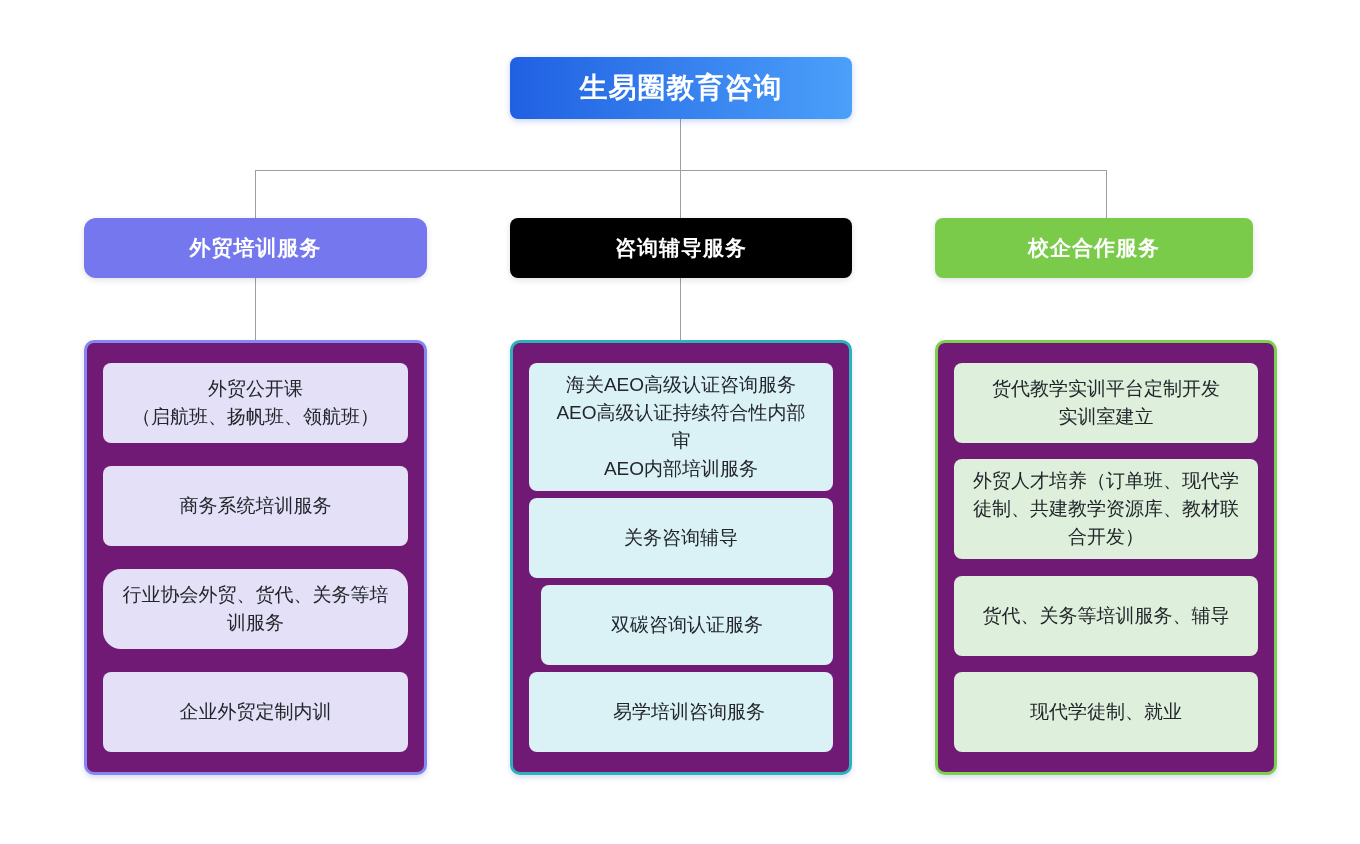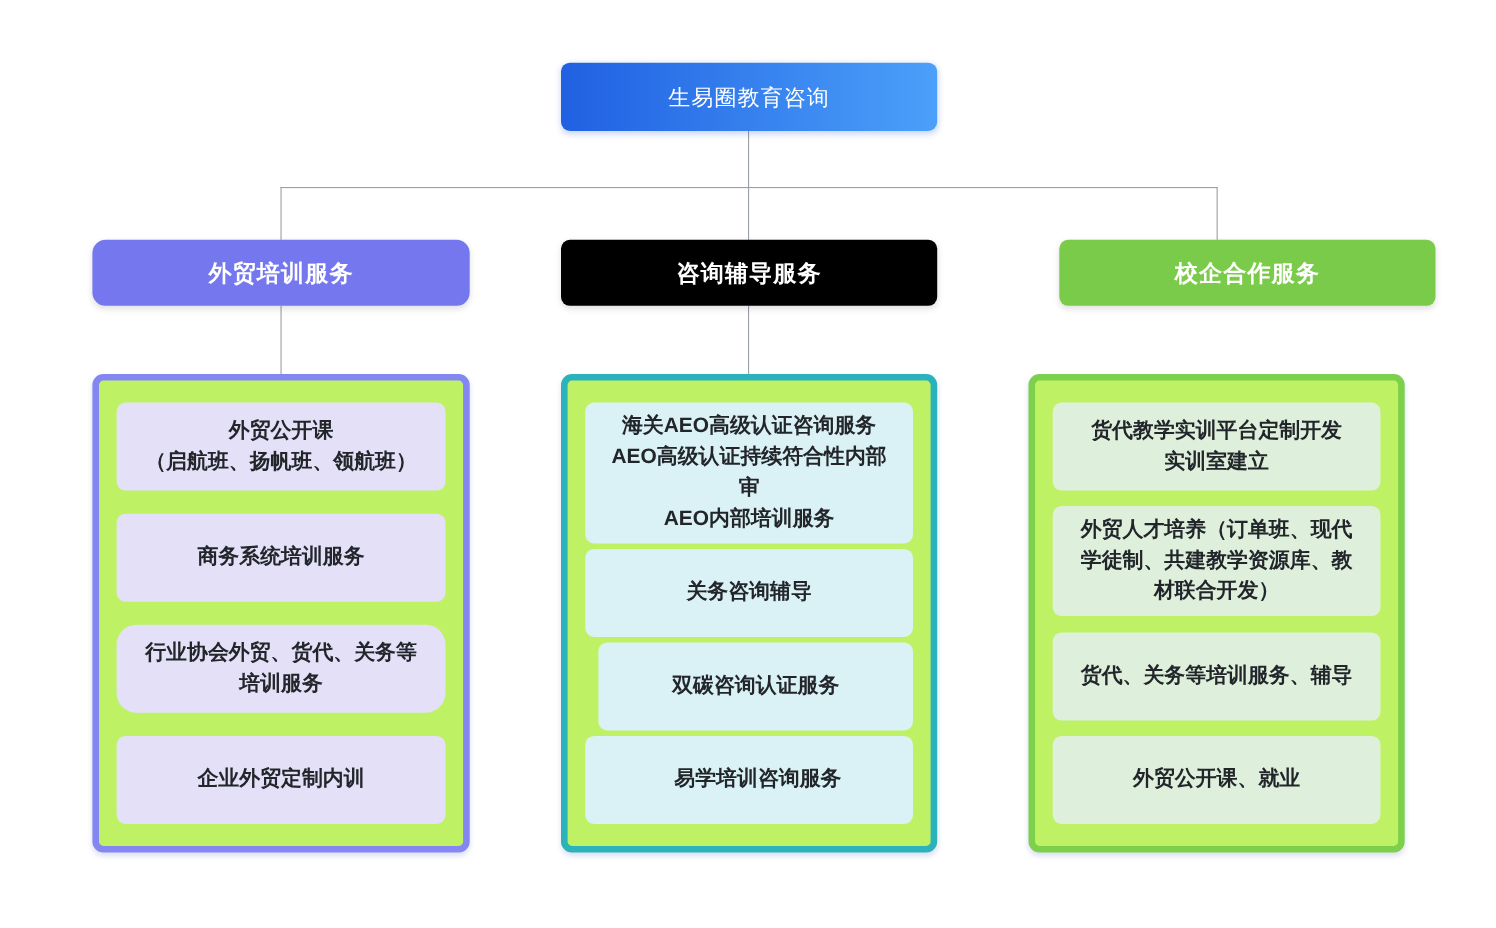--- a/index.html
+++ b/index.html
@@ -16,64 +16,63 @@
   .connector{position:absolute;background:#9aa0a6;}
 
   
   .root-node{
     position:absolute;left:510px;top:57px;width:342px;height:62px;
     border-radius:8px;
     display:flex;align-items:center;justify-content:center;
     box-shadow:0 2px 6px rgba(30,80,200,0.25);
   }
   .root-node .node-label{
-    color:#ffffff;font-size:20px;font-weight:normal;letter-spacing:1px;
+    color:#ffffff;font-size:28px;font-weight:bold;letter-spacing:1px;
   }
 
   
   .branch-header{
     position:absolute;top:218px;height:60px;
     border-radius:8px;
     display:flex;align-items:center;justify-content:center;
     box-shadow:0 2px 6px rgba(0,0,0,0.12);
   }
   .branch-header .node-label{
     color:#ffffff;font-size:21px;font-weight:bold;letter-spacing:1px;
   }
 
   
   .col-box{
     position:absolute;top:340px;height:435px;
-    background:#bef264;
-    border:6px solid #000000;border-radius:10px;
+    background:#701a75;
+    border:3px solid #000000;border-radius:10px;
     box-sizing:border-box;
     padding:20px 16px;
     display:flex;flex-direction:column;justify-content:space-between;
     box-shadow:0 3px 5px rgba(120,130,200,0.25);
-    font-weight:bold;
   }
 
   .sub-item{
     border-radius:8px;
     min-height:80px;
     padding:8px 18px;
     box-sizing:border-box;
     display:flex;align-items:center;justify-content:center;
   }
   .sub-item-text{
     color:#22262b;
     font-size:19px;line-height:28px;
     text-align:center;
     white-space:pre-line;
   }
 
   
   .col-0-header{left:84px;width:343px;border-radius:12px;}
   .col-1-header{left:510px;width:342px;}
-  .col-2-header{left:935px;width:342px;margin-left:28px;}
+  .col-2-header{left:935px;width:318px;}
   .col-0-box{left:84px;width:343px;}
   .col-1-box{left:510px;width:342px;}
   .col-2-box{left:935px;width:342px;}
 </style>
 </head>
 <body>
 
 <div class="canvas">
 
   <div class="connector" style="left: 680px; top: 119px; width: 1px; height: 51px; background: rgb(154, 160, 166);"></div>
@@ -140,18 +139,18 @@
         <span class="sub-item-text" style="color: rgb(34, 38, 43); text-align: center;">货代教学实训平台定制开发
 实训室建立</span>
       </div>
       <div class="sub-item" style="background: rgb(222, 240, 220);">
         <span class="sub-item-text" style="color: rgb(34, 38, 43);">外贸人才培养（订单班、现代学徒制、共建教学资源库、教材联合开发）</span>
       </div>
       <div class="sub-item" style="background: rgb(222, 240, 220);">
         <span class="sub-item-text" style="color: rgb(34, 38, 43);">货代、关务等培训服务、辅导</span>
       </div>
       <div class="sub-item" style="background: rgb(222, 240, 220);">
-        <span class="sub-item-text" style="color: rgb(34, 38, 43);">外贸公开课、就业</span>
+        <span class="sub-item-text" style="color: rgb(34, 38, 43);">现代学徒制、就业</span>
       </div>
     </div>
   </div>
 
 </div>
 
 </body></html>

